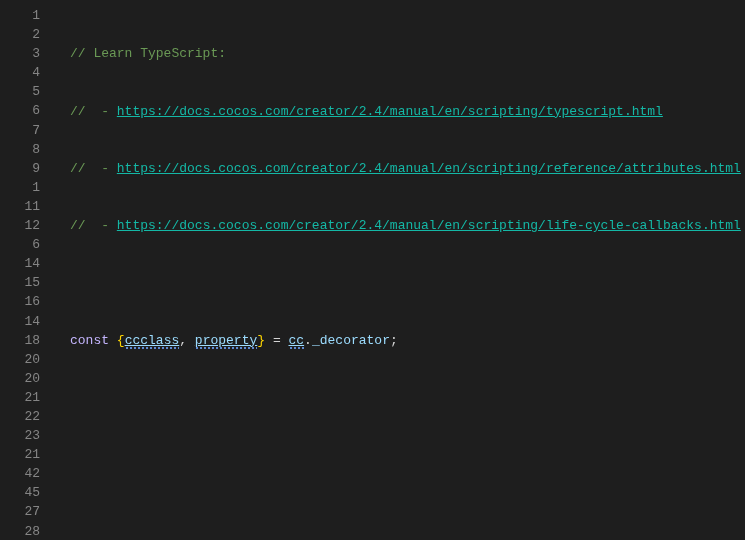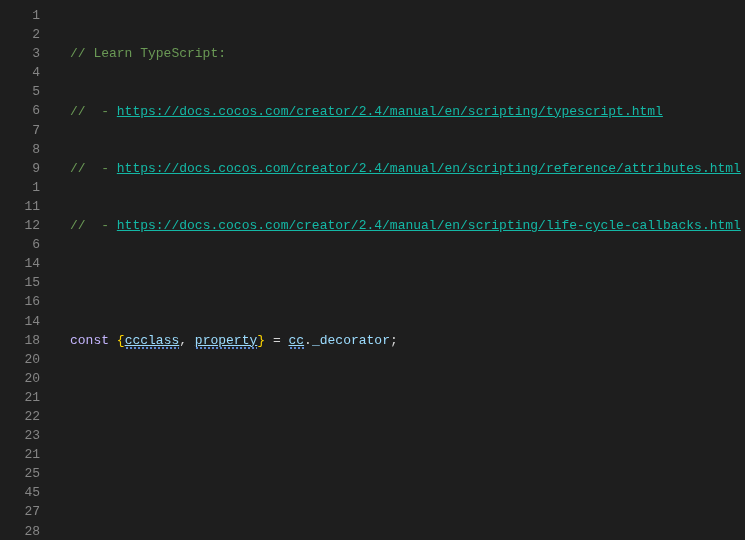--- a/index.html
+++ b/index.html
@@ -82,21 +82,21 @@
     <div class="gutter-line">15</div>
     <div class="gutter-line">16</div>
     <div class="gutter-line">14</div>
     <div class="gutter-line">18</div>
     <div class="gutter-line">20</div>
     <div class="gutter-line">20</div>
     <div class="gutter-line">21</div>
     <div class="gutter-line">22</div>
     <div class="gutter-line">23</div>
     <div class="gutter-line">21</div>
-    <div class="gutter-line">25</div>
+    <div class="gutter-line">42</div>
     <div class="gutter-line">45</div>
     <div class="gutter-line">27</div>
     <div class="gutter-line">28</div>
   </div>
 
   <div class="code">
     <div class="code-line"><span class="tok-comment">// </span><span class="tok-comment">Learn TypeScript:</span></div>
     <div class="code-line"><span class="tok-comment">//  - </span><span class="tok-link">https://docs.cocos.com/creator/2.4/manual/en/scripting/typescript.html</span></div>
     <div class="code-line"><span class="tok-comment">//  - </span><span class="tok-link">https://docs.cocos.com/creator/2.4/manual/en/scripting/reference/attributes.html</span></div>
     <div class="code-line"><span class="tok-comment">//  - </span><span class="tok-link">https://docs.cocos.com/creator/2.4/manual/en/scripting/life-cycle-callbacks.html</span></div>

